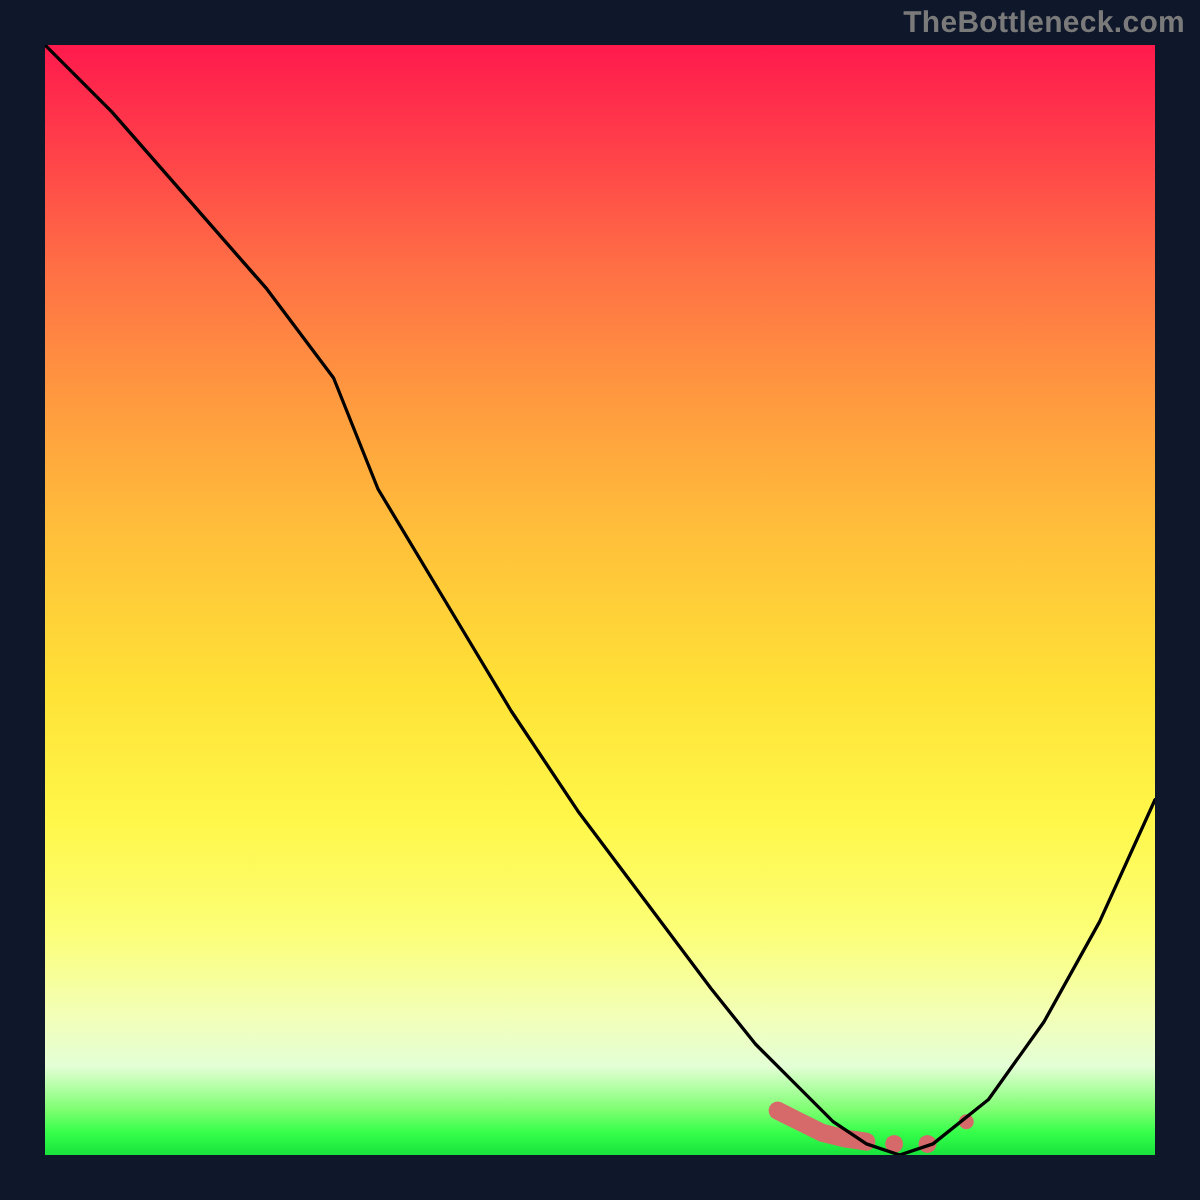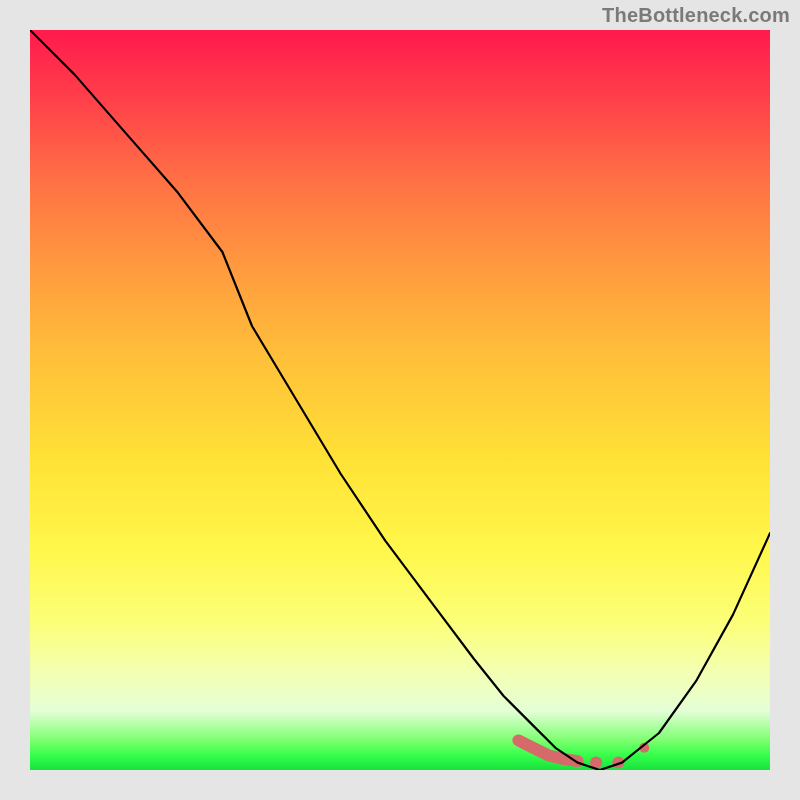--- a/index.html
+++ b/index.html
@@ -9,21 +9,21 @@
     height: 800px;
     background: #000;
     overflow: hidden;
   }
   .frame {
     position: absolute;
     left: 0;
     top: 0;
     width: 800px;
     height: 800px;
-    background: #e5e5e5;
+    background: #0f172a;
   }
   .plot-area {
     position: absolute;
     left: 30px;
     top: 30px;
     width: 740px;
     height: 740px;
     overflow: hidden;
   }
   .gradient-bg {

